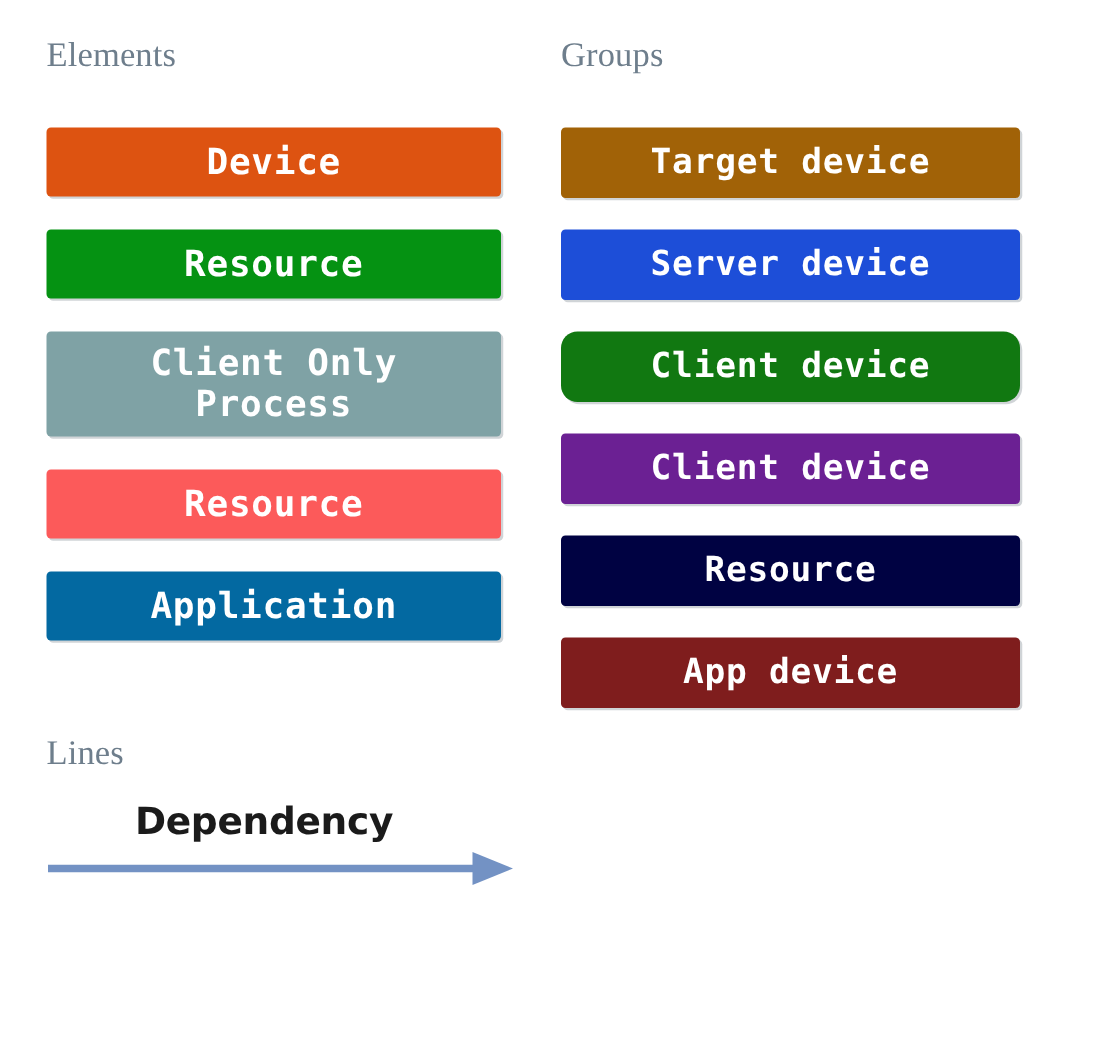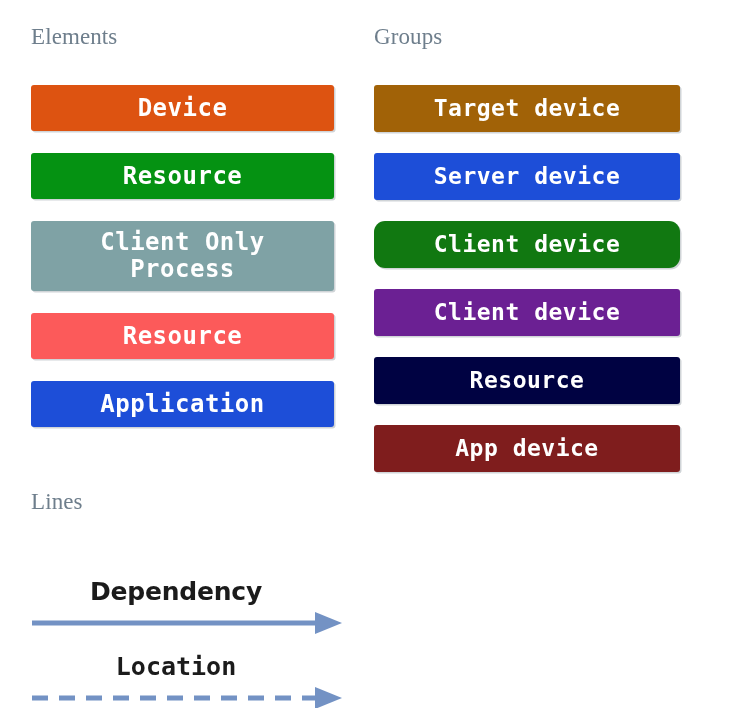--- a/index.html
+++ b/index.html
@@ -74,21 +74,20 @@
     left: 0;
     top: 525px;
     width: 740px;
     height: 160px;
   }
   .line-row {
     position: absolute;
     left: 31px;
     width: 310px;
     height: 60px;
-    margin-top: 44px;
   }
   #line-row-dependency { top: 10px; }
   #line-row-location   { top: 85px; }
 
   .line-label {
     position: absolute;
     top: 0;
     left: 0;
     width: 290px;
     text-align: center;
@@ -125,21 +124,21 @@
 
     <div class="legend-box" style="background-color: rgb(221, 83, 17); color: rgb(255, 255, 255);">Device</div>
 
     <div class="legend-box" style="background-color: rgb(5, 146, 18); color: rgb(255, 255, 255);">Resource</div>
 
     <div class="legend-box tall" style="background-color: rgb(127, 162, 165); color: rgb(255, 255, 255);">Client Only
 Process</div>
 
     <div class="legend-box" style="background-color: rgb(252, 90, 90); color: rgb(255, 255, 255);">Resource</div>
 
-    <div class="legend-box" style="background-color: #1d4ed8; color: rgb(255, 255, 255);">Application</div>
+    <div class="legend-box" style="background-color: #0369a1; color: rgb(255, 255, 255);">Application</div>
   </div>
 
   <div class="col" id="col-groups">
 
     <div class="legend-box" style="background-color: #a16207; color: rgb(255, 255, 255);">Target device</div>
 
     <div class="legend-box" style="background-color: #1d4ed8; color: rgb(255, 255, 255);">Server device</div>
 
     <div class="legend-box" style="background-color: rgb(17, 120, 17); color: rgb(255, 255, 255); border-radius: 11px;">Client device</div>
 
@@ -153,22 +152,15 @@
   <div id="lines-area">
 
     <div class="line-row" id="line-row-dependency">
       <div class="line-label sans" style="color: rgb(27, 27, 27);">Dependency</div>
       <svg class="line-graphic" id="svg-dependency" viewBox="0 0 310 28" aria-hidden="true">
         <line class="arrow-shaft" x1="1" y1="14" x2="286" y2="14" stroke="#7392c4" stroke-width="5"></line>
         <polygon class="arrow-head" points="284,3 311,14 284,25" fill="#7392c4"></polygon>
       </svg>
     </div>
 
-    <div class="line-row" id="line-row-location">
-      <div class="line-label mono" style="color: rgb(27, 27, 27);">Location</div>
-      <svg class="line-graphic" id="svg-location" viewBox="0 0 310 28" aria-hidden="true">
-        <line class="arrow-shaft" x1="1" y1="14" x2="286" y2="14" stroke="#7392c4" stroke-width="5" stroke-dasharray="16 11"></line>
-        <polygon class="arrow-head" points="284,3 311,14 284,25" fill="#7392c4"></polygon>
-      </svg>
-    </div>
 
   </div>
 </div>
 
 </body></html>

